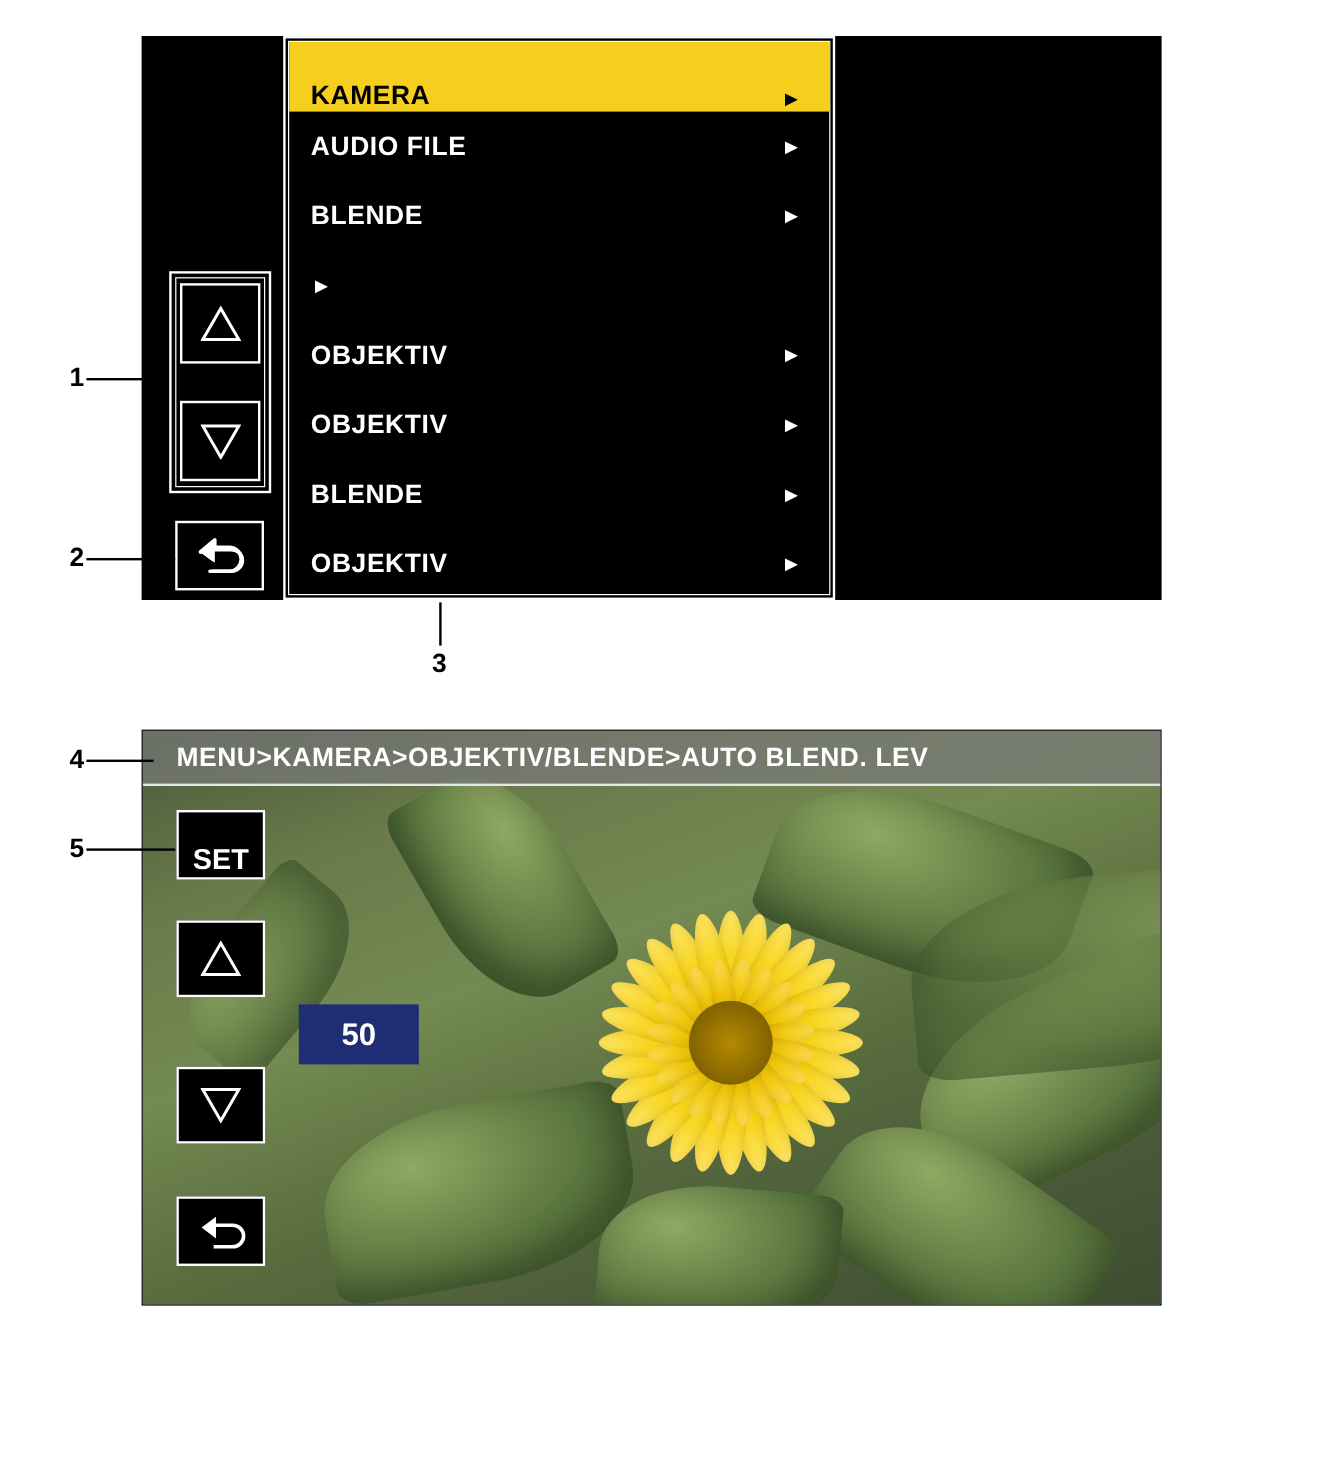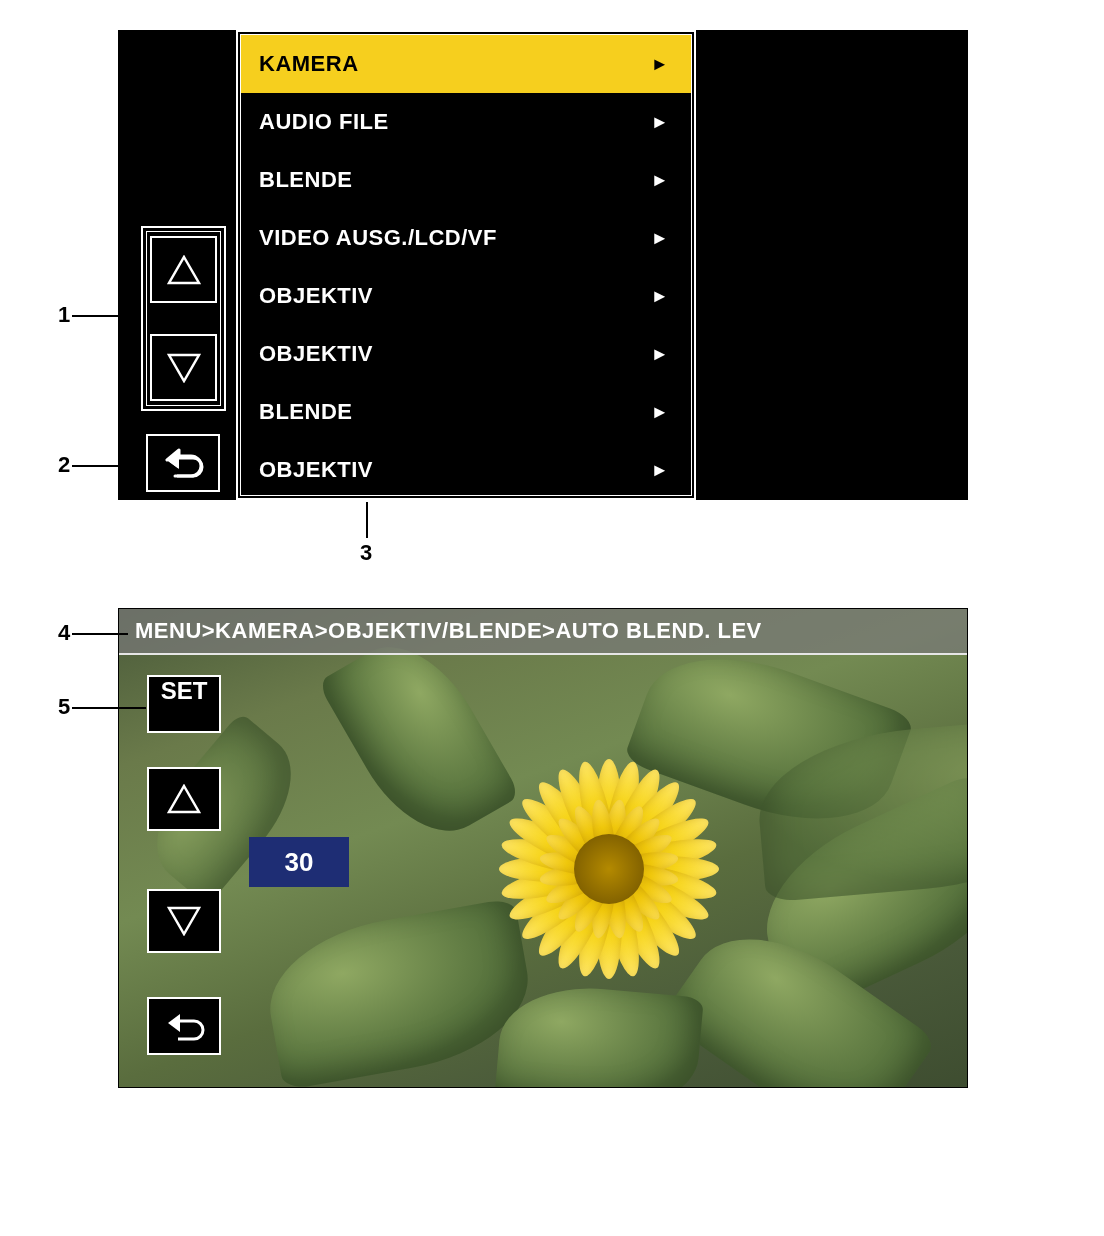--- a/index.html
+++ b/index.html
@@ -82,20 +82,21 @@
     padding: 0 22px 0 18px;
     color: #fff;
     font-weight: bold;
     font-size: 22px;
     letter-spacing: 0.5px;
     justify-content: space-between;
   }
   .menu-item.selected {
     background: #f6cf1e;
     color: #000;
+    align-items: flex-end;
   }
   .menu-item .arrow {
     font-size: 18px;
   }
 
   
   .callout-label {
     position: absolute;
     font-size: 22px;
     font-weight: bold;
@@ -173,35 +174,35 @@
     left: 0; top: 0; right: 0;
     height: 46px;
     background: rgba(120,120,120,0.72);
     border-bottom: 2px solid #e6e6e6;
     color: #fff;
     font-weight: bold;
     font-size: 22px;
     letter-spacing: 0.5px;
     display: flex;
     align-items: center;
-    padding-left: 16px;
+    padding-left: 28px;
   }
   .screen2 .set-btn {
     position: absolute;
     left: 28px;
     top: 66px;
     width: 74px;
     height: 58px;
     background: #000;
     border: 2px solid #fff;
     color: #fff;
     font-weight: bold;
     font-size: 24px;
     display: flex;
-    align-items: flex-start;
+    align-items: flex-end;
     justify-content: center;
   }
   .screen2 .nav-up2 {
     position: absolute;
     left: 28px;
     top: 158px;
     width: 74px;
     height: 64px;
     background: #000;
     border: 2px solid #fff;
@@ -280,21 +281,20 @@
       </div>
       <div class="menu-item">
         <span>AUDIO FILE</span>
         <span class="arrow">►</span>
       </div>
       <div class="menu-item">
         <span>BLENDE</span>
         <span class="arrow">►</span>
       </div>
       <div class="menu-item">
-        <span>VIDEO AUSG./LCD/VF</span>
         <span class="arrow">►</span>
       </div>
       <div class="menu-item">
         <span>OBJEKTIV</span>
         <span class="arrow">►</span>
       </div>
       <div class="menu-item">
         <span>OBJEKTIV</span>
         <span class="arrow">►</span>
       </div>
@@ -396,21 +396,21 @@
     <span>SET</span>
   </div>
 
   <div class="nav-up2">
     <svg width="34" height="30" viewBox="0 0 34 30">
       <polygon points="17,2 32,28 2,28" fill="none" stroke="#fff" stroke-width="2.5"></polygon>
     </svg>
   </div>
 
   <div class="value-box">
-    <span>30</span>
+    <span>50</span>
   </div>
 
   <div class="nav-down2">
     <svg width="34" height="30" viewBox="0 0 34 30">
       <polygon points="2,2 32,2 17,28" fill="none" stroke="#fff" stroke-width="2.5"></polygon>
     </svg>
   </div>
 
   <div class="back-btn2">
     <svg width="44" height="30" viewBox="0 0 44 30">

